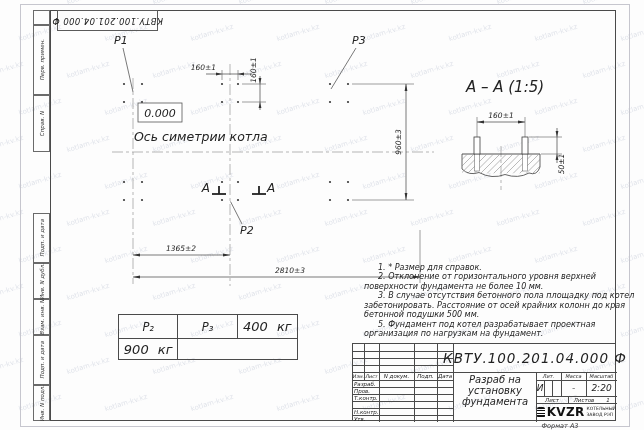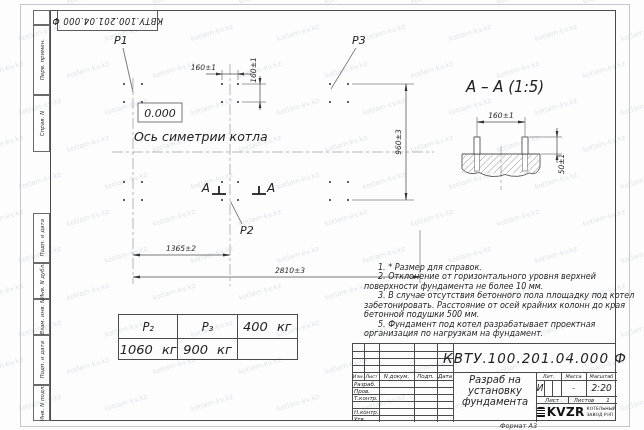--- a/index.html
+++ b/index.html
@@ -36,21 +36,21 @@
   .vl{position:absolute;width:1px;background:#4a4a4a}
   .hl{position:absolute;height:1px;background:#4a4a4a}
   .tbt{position:absolute;font-size:5.5px;font-style:italic;display:flex;align-items:center;justify-content:center;white-space:nowrap;color:#222}
   #tb-designation{left:100px;top:0;width:164px;height:28px;font-size:13.5px;font-style:italic;letter-spacing:1px;display:flex;align-items:center;justify-content:center;white-space:nowrap}
   #tb-title{left:101px;top:30px;width:82px;height:28px;font-size:10px;font-style:italic;text-align:center;line-height:1.1}
   #tb-product{left:101px;top:59px;width:82px;height:18px;font-size:6.5px;font-style:italic;text-align:center;line-height:1.25}
   #tb-logo{left:184px;top:59px;width:79px;height:18px;display:flex;align-items:center;justify-content:center;gap:2px}
   #kvzr-coil{width:10px;height:11px;background:repeating-linear-gradient(180deg,#111 0 1.6px,transparent 1.6px 2.8px);border-radius:2px}
   #kvzr-text{font-size:12px;font-weight:bold;color:#111;letter-spacing:.3px}
   #kvzr-cap{width:32px;font-size:4.5px;line-height:1.25;color:#222}
-  #format-label{left:500px;top:421.5px;width:120px;text-align:left;font-size:6.5px;font-style:italic;color:#333;z-index:4}
+  #format-label{left:500px;top:421.5px;width:120px;text-align:center;font-size:6.5px;font-style:italic;color:#333;z-index:4}
 </style>
 </head>
 <body>
 
 <div id="sheet">
 
   <div id="watermarks">
       <span class="wm" style="left: -20px; top: -8px;">kotlam-kv.kz</span>
       <span class="wm" style="left: 66px; top: -8px;">kotlam-kv.kz</span>
       <span class="wm" style="left: 152px; top: -8px;">kotlam-kv.kz</span>
@@ -321,21 +321,20 @@
     <p>1. * Размер для справок.</p>
     <p>2. Отклонение от горизонтального уровня верхней поверхности фундамента не более 10 мм.</p>
     <p>3. В случае отсутствия бетонного пола площадку под котел забетонировать. Расстояние от осей крайних колонн до края бетонной подушки 500 мм.</p>
     <p>5. Фундамент под котел разрабатывает проектная организация по нагрузкам на фундамент.</p>
   </div>
 
   <div class="abs" id="load-table">
     <div class="cell hdr">P₂</div>
     <div class="cell hdr">P₃</div>
     <div class="cell val">400 кг</div>
-    <div class="cell val">1060 кг</div>
     <div class="cell val">900 кг</div>
   </div>
 
   <div class="abs" id="titleblock">
 
     <div class="vl" style="left:11px;top:0;height:36px"></div>
     <div class="vl" style="left:26px;top:0;height:78px"></div>
     <div class="vl" style="left:61px;top:0;height:78px"></div>
     <div class="vl" style="left:84px;top:0;height:78px"></div>
     <div class="vl" style="left:100px;top:0;height:78px"></div>

